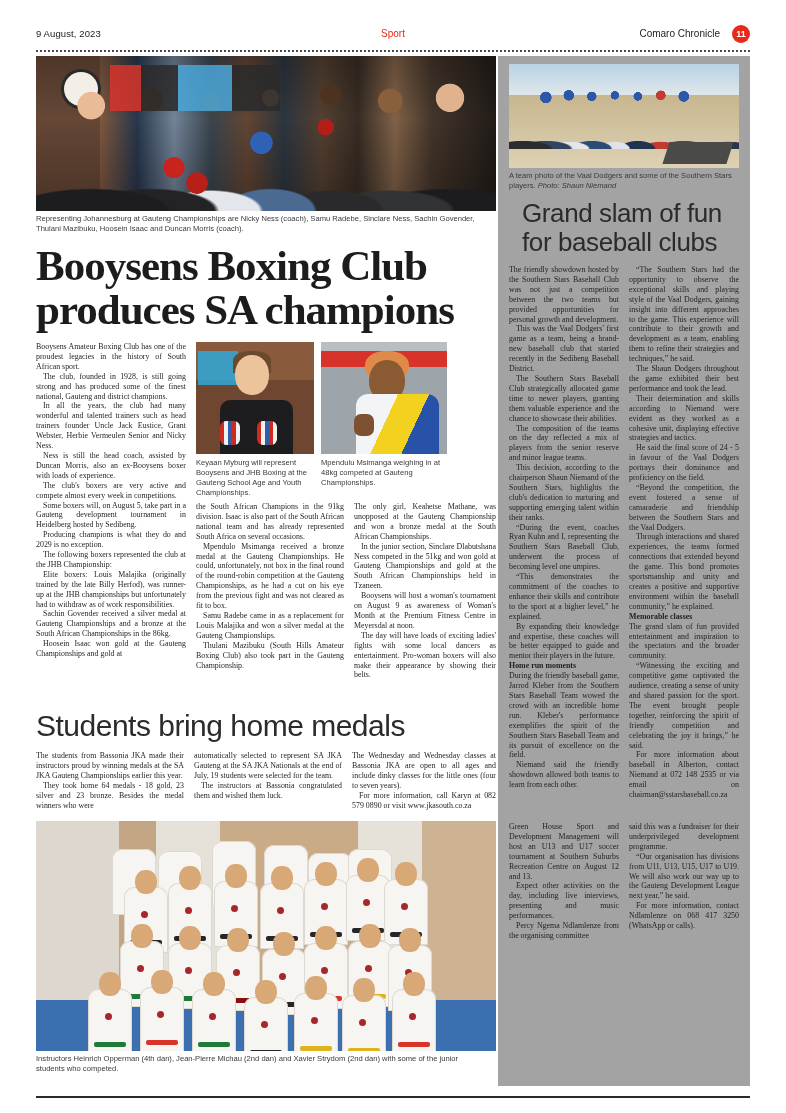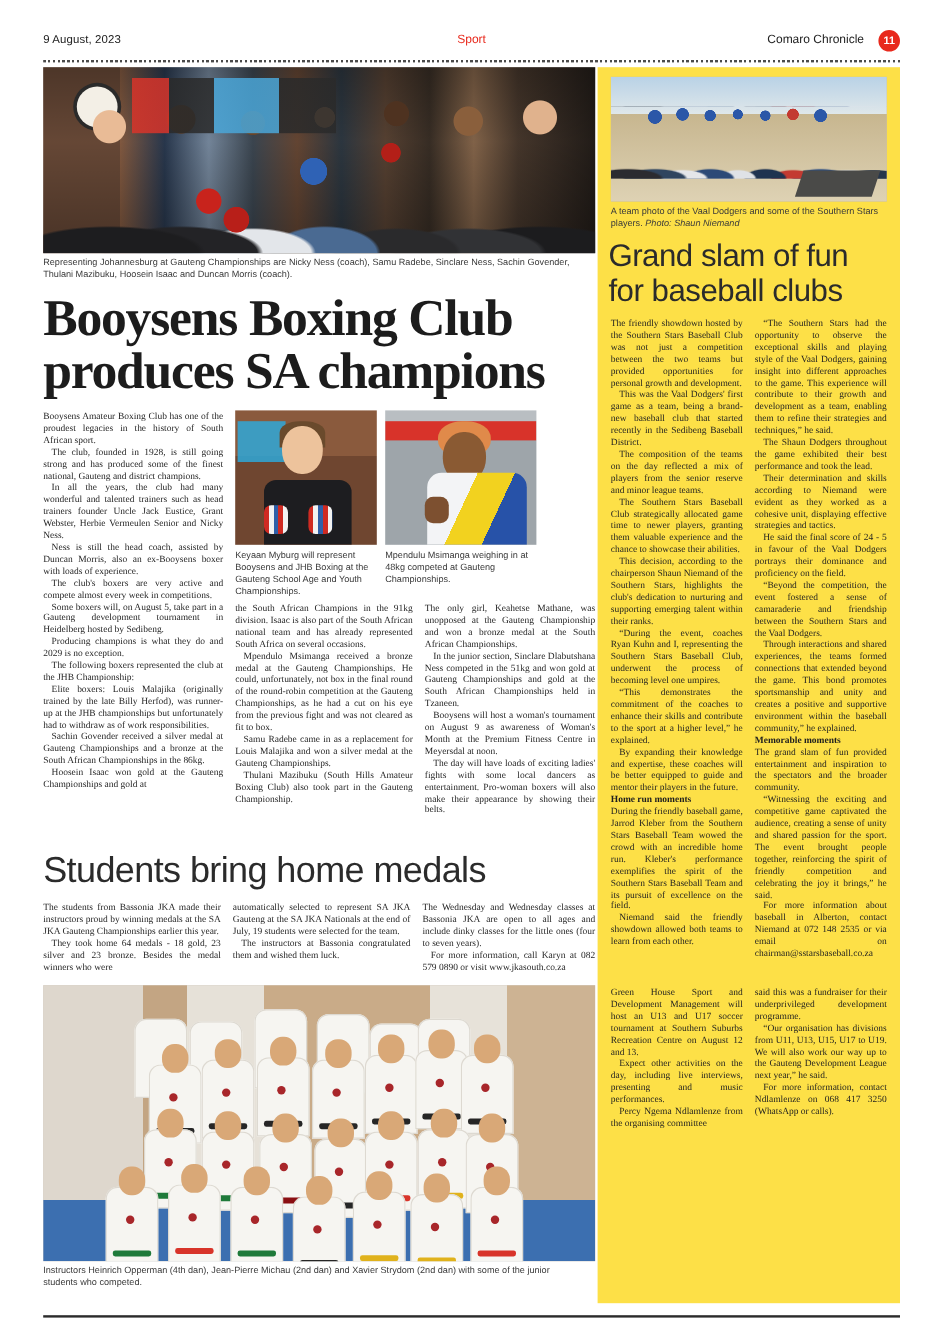--- a/index.html
+++ b/index.html
@@ -15,21 +15,21 @@
   .mh-date{position:absolute;left:0;top:0;font-family:"Liberation Sans",sans-serif;font-size:9.5px;color:#222;letter-spacing:.1px;}
   .mh-section{position:absolute;left:50%;top:0;transform:translateX(-50%);font-family:"Liberation Sans",sans-serif;font-size:10px;color:#e8291c;}
   .mh-title{position:absolute;right:30px;top:0;font-family:"Liberation Sans",sans-serif;font-size:10px;color:#222;}
   .mh-badge{position:absolute;right:0;top:-3px;width:18px;height:18px;border-radius:50%;background:#e8291c;color:#fff;
     font-family:"Liberation Sans",sans-serif;font-size:9px;font-weight:bold;display:flex;align-items:center;justify-content:center;}
   .mh-rule{position:absolute;left:36px;top:50px;width:714px;height:2px;
     background:repeating-linear-gradient(to right,#4b4b4b 0 2px,transparent 2px 4px);}
 
   
   .left-col{position:absolute;left:36px;top:56px;width:460px;}
-  .right-col{position:absolute;left:498px;top:56px;width:252px;height:1030px;background:#fde047;}
+  .right-col{position:absolute;left:498px;top:56px;width:252px;height:1030px;background:#a3a3a3;}
 
   
   .photo{position:relative;overflow:hidden;background:#7d7265;}
   .ph-boxing{width:460px;height:155px;
     background:
       linear-gradient(to bottom,rgba(0,0,0,.30),rgba(0,0,0,.08) 40%,rgba(0,0,0,.35)),
       linear-gradient(to right,#6e4d3a 0 14%,#8a5f44 14%,#2b3b52 22%,#7c8fa5 30%,#3f4a55 38%,#6b4a36 46%,#2f3a44 54%,#5c4535 62%,#3b3027 70%,#8b6a4e 78%,#4a3a2e 86%,#241e1a 100%);}
   .ph-boxing:before{content:"";position:absolute;left:6%;top:10%;width:34px;height:34px;border-radius:50%;background:#f3efe6;box-shadow:0 0 0 3px #2a2a2a;}
   .ph-boxing:after{content:"";position:absolute;left:16%;top:6%;width:170px;height:46px;background:linear-gradient(90deg,#d8342a 0 18%,#2a2a2a 18% 40%,#4aa6d8 40% 72%,#2a2a2a 72% 100%);opacity:.85;}
   .ph-figs{position:absolute;left:0;bottom:0;width:100%;height:74%;
@@ -351,44 +351,44 @@
       <div class="bb-ground"></div>
       <div class="bb-team"></div>
       <div class="bb-caps"></div>
       <div class="bb-mat"></div>
     </div>
     <div class="caption" style="margin:3px 0 0 11px;width:228px;">
       <span>A team photo of the Vaal Dodgers and some of the Southern Stars players.</span>
       <span class="credit">Photo: Shaun Niemand</span>
     </div>
 
-    <div class="hl-sans hl-grand" style="margin:8px 0 0 9px;width:232px;">Grand slam of fun for baseball clubs</div>
+    <div class="hl-sans hl-grand" style="margin:8px 0 0 24px;width:232px;">Grand slam of fun for baseball clubs</div>
 
     <div style="position:relative;margin:8px 0 0 11px;width:230px;height:548px;">
       <div class="body-txt" style="position:absolute;left:0;top:0;width:110px;">
         <p class="noind">The friendly showdown hosted by the Southern Stars Baseball Club was not just a competition between the two teams but provided opportunities for personal growth and development.</p>
         <p>This was the Vaal Dodgers' first game as a team, being a brand-new baseball club that started recently in the Sedibeng Baseball District.</p>
+        <p>The Southern Stars Baseball Club strategically allocated game time to newer players, granting them valuable experience and the chance to showcase their abilities.</p>
         <p>The composition of the teams on the day reflected a mix of players from the senior reserve and minor league teams.</p>
-        <p>The Southern Stars Baseball Club strategically allocated game time to newer players, granting them valuable experience and the chance to showcase their abilities.</p>
         <p>This decision, according to the chairperson Shaun Niemand of the Southern Stars, highlights the club's dedication to nurturing and supporting emerging talent within their ranks.</p>
         <p>“During the event, coaches Ryan Kuhn and I, representing the Southern Stars Baseball Club, underwent the process of becoming level one umpires.</p>
         <p>“This demonstrates the commitment of the coaches to enhance their skills and contribute to the sport at a higher level,” he explained.</p>
         <p>By expanding their knowledge and expertise, these coaches will be better equipped to guide and mentor their players in the future.</p>
         <p class="noind sub">Home run moments</p>
         <p class="noind">During the friendly baseball game, Jarrod Kleber from the Southern Stars Baseball Team wowed the crowd with an incredible home run. Kleber's performance exemplifies the spirit of the Southern Stars Baseball Team and its pursuit of excellence on the field.</p>
         <p>Niemand said the friendly showdown allowed both teams to learn from each other.</p>
       </div>
       <div class="body-txt" style="position:absolute;left:120px;top:0;width:110px;">
         <p>“The Southern Stars had the opportunity to observe the exceptional skills and playing style of the Vaal Dodgers, gaining insight into different approaches to the game. This experience will contribute to their growth and development as a team, enabling them to refine their strategies and techniques,” he said.</p>
         <p>The Shaun Dodgers throughout the game exhibited their best performance and took the lead.</p>
         <p>Their determination and skills according to Niemand were evident as they worked as a cohesive unit, displaying effective strategies and tactics.</p>
         <p>He said the final score of 24 - 5 in favour of the Vaal Dodgers portrays their dominance and proficiency on the field.</p>
         <p>“Beyond the competition, the event fostered a sense of camaraderie and friendship between the Southern Stars and the Vaal Dodgers.</p>
         <p>Through interactions and shared experiences, the teams formed connections that extended beyond the game. This bond promotes sportsmanship and unity and creates a positive and supportive environment within the baseball community,” he explained.</p>
-        <p class="noind sub">Memorable moments</p>
+        <p class="noind sub">Memorable classes</p>
         <p class="noind">The grand slam of fun provided entertainment and inspiration to the spectators and the broader community.</p>
         <p>“Witnessing the exciting and competitive game captivated the audience, creating a sense of unity and shared passion for the sport. The event brought people together, reinforcing the spirit of friendly competition and celebrating the joy it brings,” he said.</p>
         <p>For more information about baseball in Alberton, contact Niemand at 072 148 2535 or via email on chairman@sstarsbaseball.co.za</p>
       </div>
     </div>
 
 
     <div style="position:relative;margin:9px 0 0 11px;width:230px;height:140px;">
       <div class="body-txt" style="position:absolute;left:0;top:0;width:110px;">
         <p class="noind">Green House Sport and Development Management will host an U13 and U17 soccer tournament at Southern Suburbs Recreation Centre on August 12 and 13.</p>

